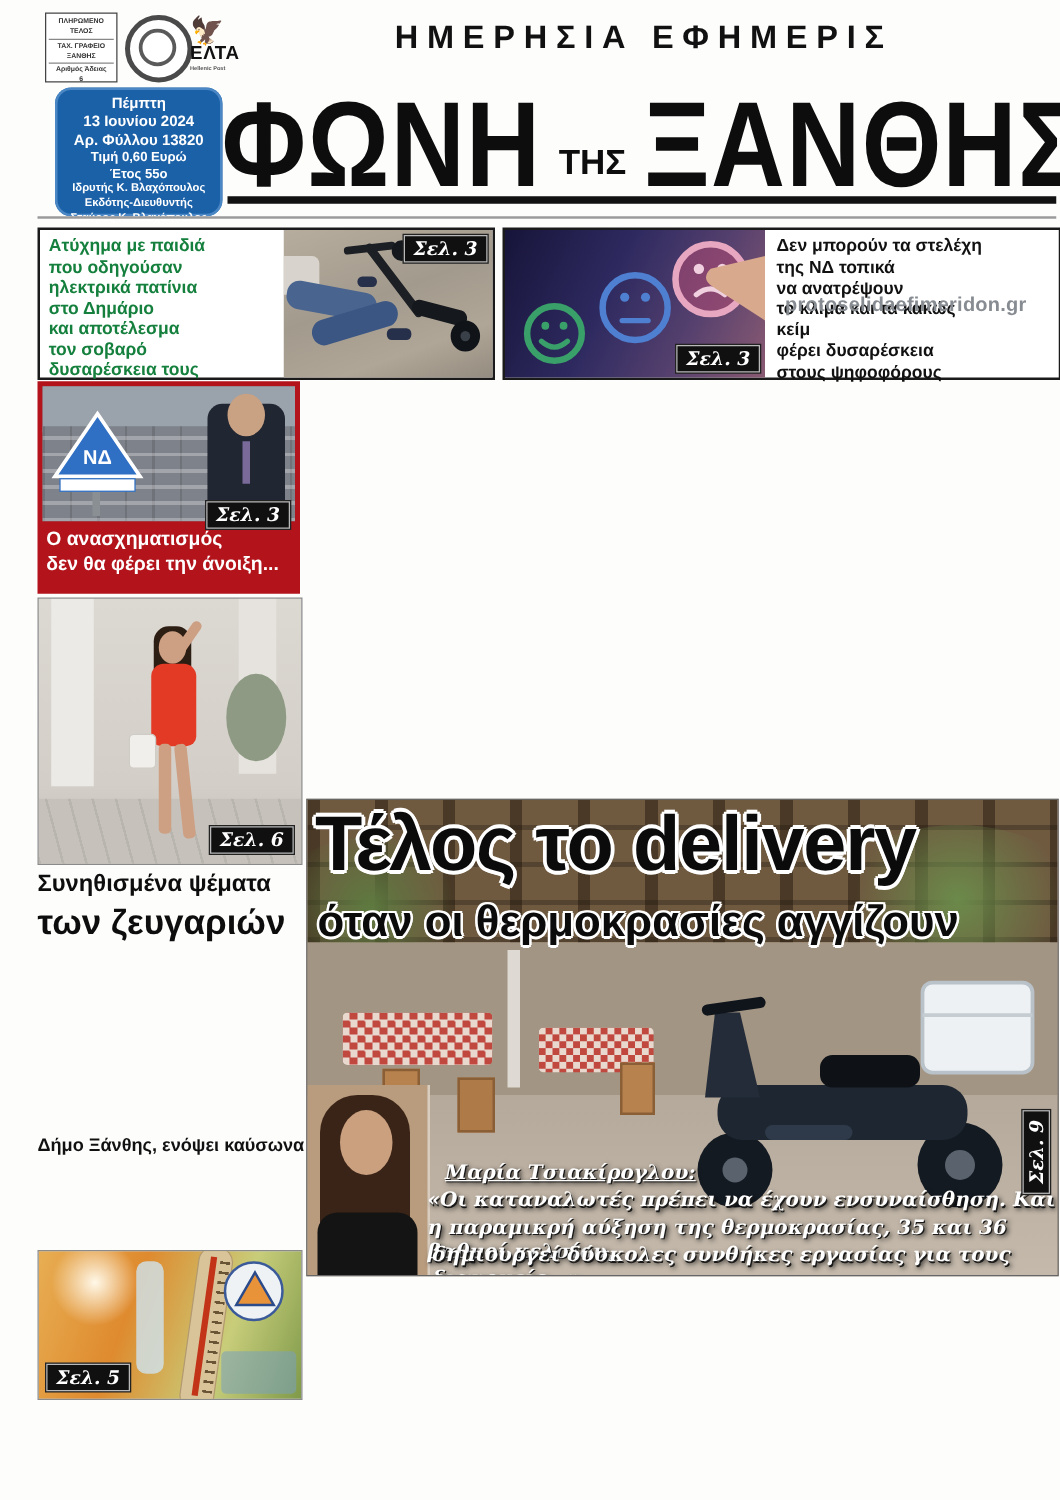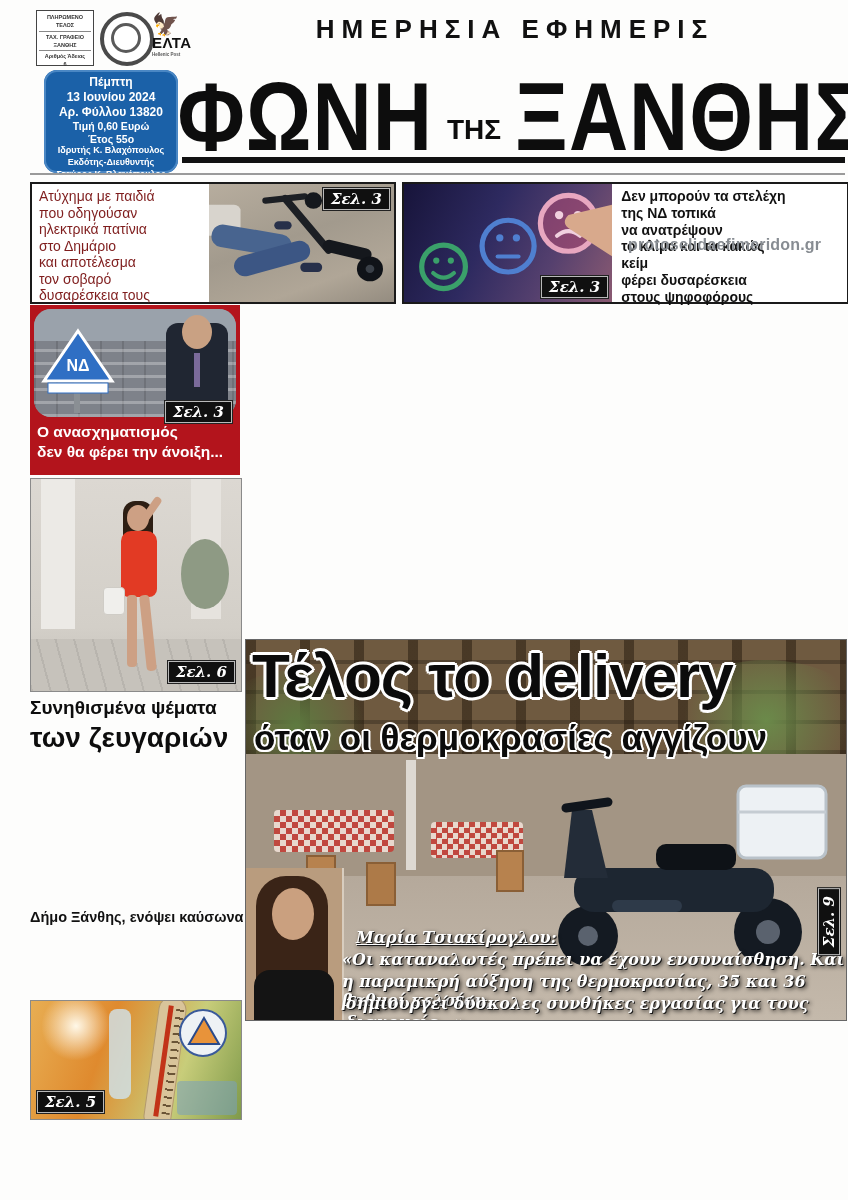--- a/index.html
+++ b/index.html
@@ -34,31 +34,31 @@
       letter-spacing:7px;color:#111;}
   #biglogo{left:196px;top:46px;width:650px;height:108px;display:flex;align-items:flex-end;
       justify-content:center;gap:14px;color:#0d0d0d;}
   #biglogo .w1,#biglogo .w3{font-size:82px;font-weight:900;line-height:0.92;transform:scaleY(1.18);letter-spacing:1px;}
   #biglogo .w2{font-size:28px;font-weight:900;margin-bottom:8px;}
   #logo-bar{left:182px;top:157px;width:663px;height:6px;background:#111;}
   #header-rule{left:30px;top:173px;width:815px;height:2px;background:#9a9a9a;}
   
   .teaser{border:2px solid #1a1a1a;background:#fff;display:flex;}
   #teaser1{left:30px;top:182px;width:362px;height:118px;}
-  .t1-text{width:47%;padding:4px 0 0 7px;font-weight:normal;font-size:14px;line-height:1.18;color:#7f1d1d;}
+  .t1-text{width:47%;padding:4px 18px 0 7px;font-weight:bold;font-size:14px;line-height:1.18;color:#15803d;}
   .t-photo{flex:1;position:relative;overflow:hidden;}
   #t1p{background:linear-gradient(160deg,#b7ad9e 0%,#a29a8d 45%,#b0a697 75%,#948c80 100%);}
   #teaser2{left:402px;top:182px;width:443px;height:118px;}
   .t2-photo{width:47%;position:relative;overflow:hidden;
       background:linear-gradient(115deg,#17143a 0%,#2e2a60 40%,#55406e 70%,#8a5a72 100%);}
   .t2-text{flex:1;padding:4px 4px 0 9px;font-weight:bold;font-size:14px;line-height:1.2;color:#111;}
   #watermark{left:628px;top:236px;font-weight:bold;font-size:16px;color:#878c92;z-index:40;letter-spacing:0.2px;}
   
   #redbox{left:30px;top:305px;width:210px;height:170px;background:#b3141c;padding:4px;box-sizing:border-box;}
-  #rb-photo{position:relative;width:100%;height:108px;overflow:hidden;background:#868a91;border-radius:17px;}
+  #rb-photo{position:relative;width:100%;height:108px;overflow:hidden;background:#868a91;}
   #rb-cap{color:#fff;font-weight:bold;font-size:15.5px;line-height:1.3;padding:5px 1px 0 3px;}
   #womanbox{left:30px;top:478px;width:210px;height:212px;border:1px solid #8a8a8a;position:relative;overflow:hidden;
       background:linear-gradient(180deg,#dcd8d2 0%,#d3cfc8 70%,#c3bfb8 100%);}
   #lies-cap{left:30px;top:694px;width:215px;color:#0d0d0d;}
   #lies-cap .l1{font-size:16.5px;font-weight:bold;}
   #lies-cap .l2{font-size:19px;font-weight:bold;margin-top:3px;}
   #lies-cap .l3{font-size:28px;font-weight:bold;margin-top:3px;}
   #thermbox{left:30px;top:786px;width:210px;height:118px;border:1px solid #8a8a8a;position:relative;overflow:hidden;
       background:linear-gradient(110deg,#e8ae53 0%,#df8a2e 35%,#c8cd7a 70%,#7f9a4a 100%);}
   #heat-cap{left:30px;top:908px;width:215px;font-weight:bold;font-size:14.5px;line-height:1.25;color:#111;}

